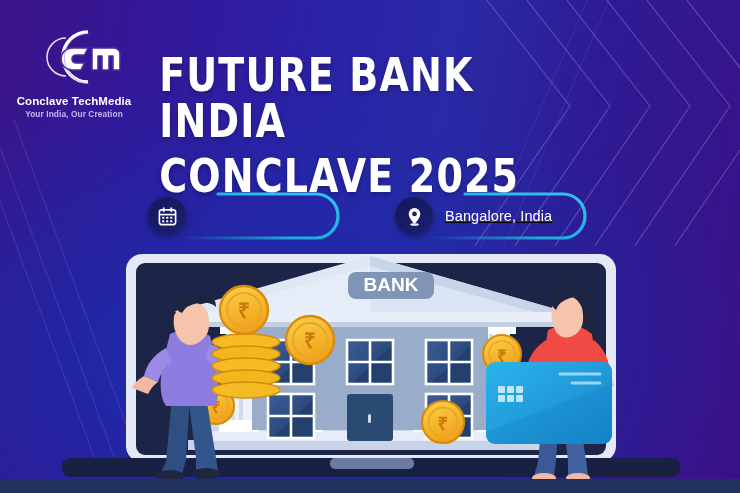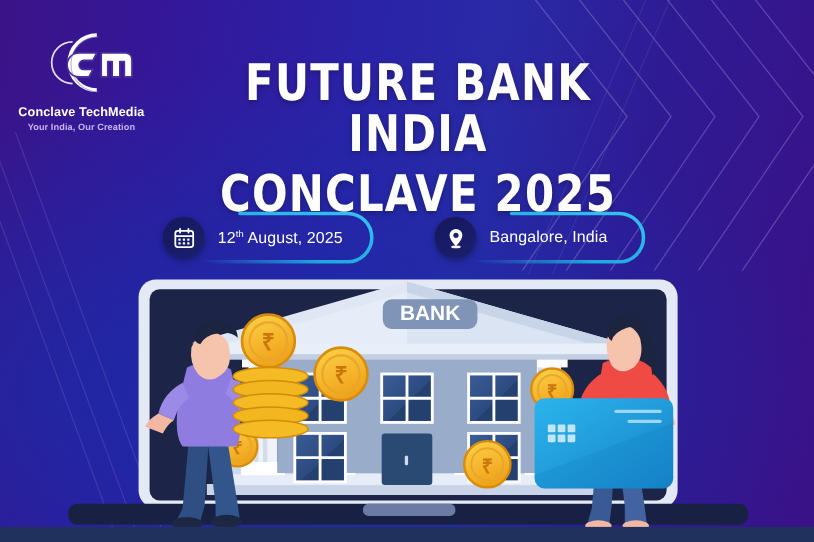--- a/index.html
+++ b/index.html
@@ -24,34 +24,34 @@
 
   
   .logo{ position:absolute; left:14px; top:26px; width:120px; text-align:center; }
   .logo-mark{ width:96px; height:62px; margin:0 auto; }
   .logo-name{ font-size:11.5px; font-weight:bold; color:#fff; letter-spacing:.1px;
               margin-top:3px; white-space:nowrap; }
   .logo-tag{ font-size:8.3px; font-weight:bold; color:#c9b5f3; margin-top:2px;
              letter-spacing:.1px; white-space:nowrap; }
 
   
-  .title-wrap{ position:absolute; left:140px; top:52px; width:480px; text-align:center; }
+  .title-wrap{ position:absolute; left:140px; top:52px; width:480px; }
   .title-l1, .title-l2{
     color:#fff; font-weight:bold; font-family:"DejaVu Sans Condensed","Liberation Sans",sans-serif;
     letter-spacing:1.2px; line-height:1; text-shadow:0 2px 6px rgba(0,0,0,.28);
     transform:scaleX(.92); transform-origin:center;
   }
   .title-l1{ font-size:46px; }
   .title-l2{ font-size:46px; margin-top:9px; }
 
   
   .pills{ position:absolute; left:148px; top:190px; width:470px; height:52px; }
   .pill{ position:absolute; top:0; height:52px; display:flex; align-items:center; }
   .pill-date{ left:0; }
-  .pill-loc{ left:247px; }
+  .pill-loc{ left:247px;text-decoration:underline; }
   .pill-arc{ position:absolute; left:18px; top:2px; width:188px; height:48px; }
   .pill-icon{
     position:relative; z-index:2; width:38px; height:38px; border-radius:50%;
     background:linear-gradient(145deg,#15185c,#1b2070); display:flex;
     align-items:center; justify-content:center; flex:0 0 38px;
     box-shadow:0 2px 6px rgba(0,0,0,.35);
   }
   .pill-text{ position:relative; z-index:2; color:#ffffff; font-size:14.5px;
               margin-left:12px; white-space:nowrap; letter-spacing:.1px; }
   .pill-text sup{ font-size:8.5px; vertical-align:super; }
@@ -136,21 +136,20 @@
           <g fill="#ffffff">
             <rect x="5.4" y="11.3" width="2.2" height="2.1" rx=".4"></rect>
             <rect x="9.6" y="11.3" width="2.2" height="2.1" rx=".4"></rect>
             <rect x="13.8" y="11.3" width="2.2" height="2.1" rx=".4"></rect>
             <rect x="5.4" y="15" width="2.2" height="2.1" rx=".4"></rect>
             <rect x="9.6" y="15" width="2.2" height="2.1" rx=".4"></rect>
             <rect x="13.8" y="15" width="2.2" height="2.1" rx=".4"></rect>
           </g>
         </svg>
       </div>
-      <div class="pill-text"><span>12</span><sup>th</sup><span> August, 2025</span></div>
     </div>
 
     <div class="pill pill-loc">
       <svg class="pill-arc" viewBox="0 0 188 48">
         <defs>
           <linearGradient id="arcg2" x1="0" y1="1" x2="1" y2="0">
             <stop offset="0%" stop-color="#1fa8e0" stop-opacity="0"></stop>
             <stop offset="35%" stop-color="#1fa8e0" stop-opacity="1"></stop>
             <stop offset="100%" stop-color="#35c2f0" stop-opacity="1"></stop>
           </linearGradient>

